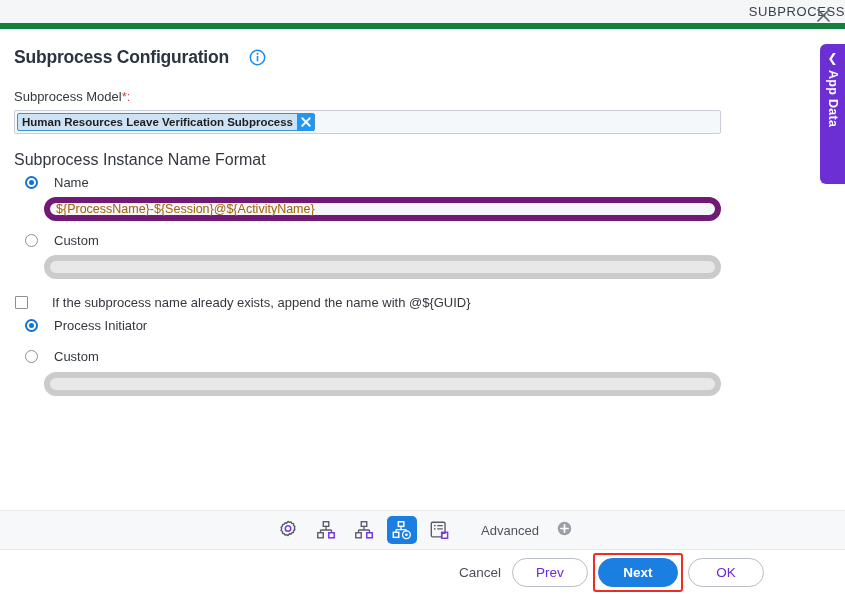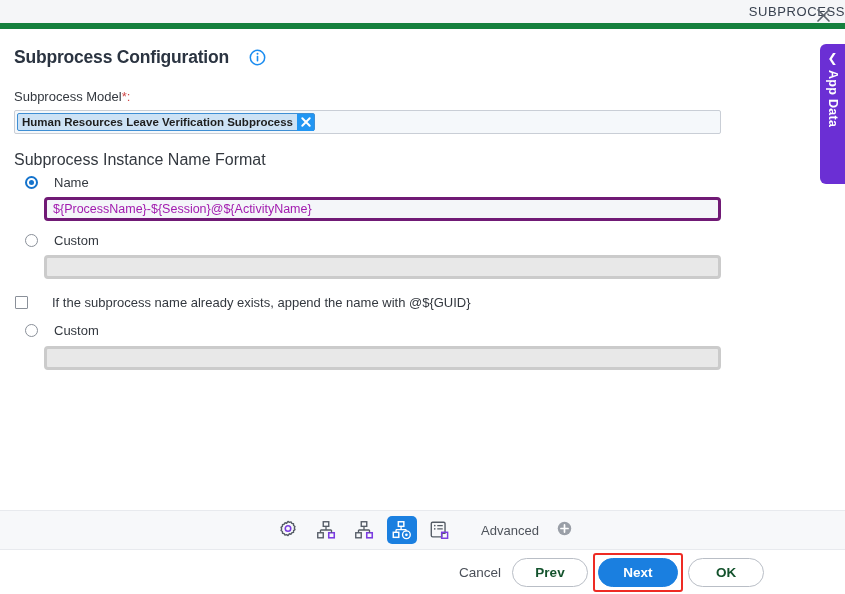--- a/index.html
+++ b/index.html
@@ -106,24 +106,24 @@
   .radio.checked::after {
     content: ""; position: absolute;
     left: 2px; top: 2px; width: 5px; height: 5px;
     border-radius: 50%; background: #1473cc;
   }
   .radio-label { font-size: 13px; color: #33383f; }
 
   .sub-input {
     margin-left: 30px;
     width: 677px; height: 24px;
-    border: 3px solid #701a75;
-    border-radius: 4px;
+    border: 6px solid #701a75;
+    border-radius: 12px;
     background: #f4f6f9;
-    font-size: 12.5px; color: #a21caf;
+    font-size: 12.5px; color: #a16207;
     padding: 0 6px;
     display: flex; align-items: center;
     margin-top: 4px;
   }
   .sub-input.disabled { background: #e8e8e8; border-color: #cbcbcb; }
 
   
   .check-row {
     display: flex; align-items: center; gap: 24px;
     margin-top: 16px; margin-left: 1px;
@@ -165,24 +165,23 @@
     display: flex; align-items: center; justify-content: flex-end;
     padding-right: 20px; gap: 5px;
   }
   .btn-text {
     font-size: 13.5px; color: #4b5059; cursor: pointer;
     padding: 4px 6px;
   }
   .btn-outline {
     min-width: 76px; height: 29px;
     border: 1px solid #b9bec6; border-radius: 15px;
-    background: #fff; color: #14532d; font-size: 13.5px;
-    display: flex; align-items: center; justify-content: center;
-    cursor: pointer;
-    font-weight: bold;
+    background: #fff; color: #6d28d9; font-size: 13.5px;
+    display: flex; align-items: center; justify-content: center;
+    cursor: pointer;
   }
   .btn-primary-wrap {
     border: 2px solid #ee2b24;
     padding: 3px;
     border-radius: 3px;
     display: flex; align-items: center; justify-content: flex-start;
   }
   .btn-primary {
     min-width: 80px; height: 29px;
     background: #1a7fe0; border: 1px solid #1a7fe0;
@@ -268,20 +267,24 @@
     <div class="sub-input disabled">
       <span></span>
     </div>
 
     <div class="check-row">
       <span class="checkbox"></span>
       <span class="check-label">If the subprocess name already exists, append the name with @${GUID}</span>
     </div>
 
 
+    <div class="radio-row" style="margin-top:4px;">
+      <span class="radio checked"></span>
+      <span class="radio-label">Process Initiator</span>
+    </div>
 
     <div class="radio-row" style="margin-top:9px;">
       <span class="radio"></span>
       <span class="radio-label">Custom</span>
     </div>
     <div class="sub-input disabled" style="margin-top:5px;">
       <span></span>
     </div>
 
   </div>

